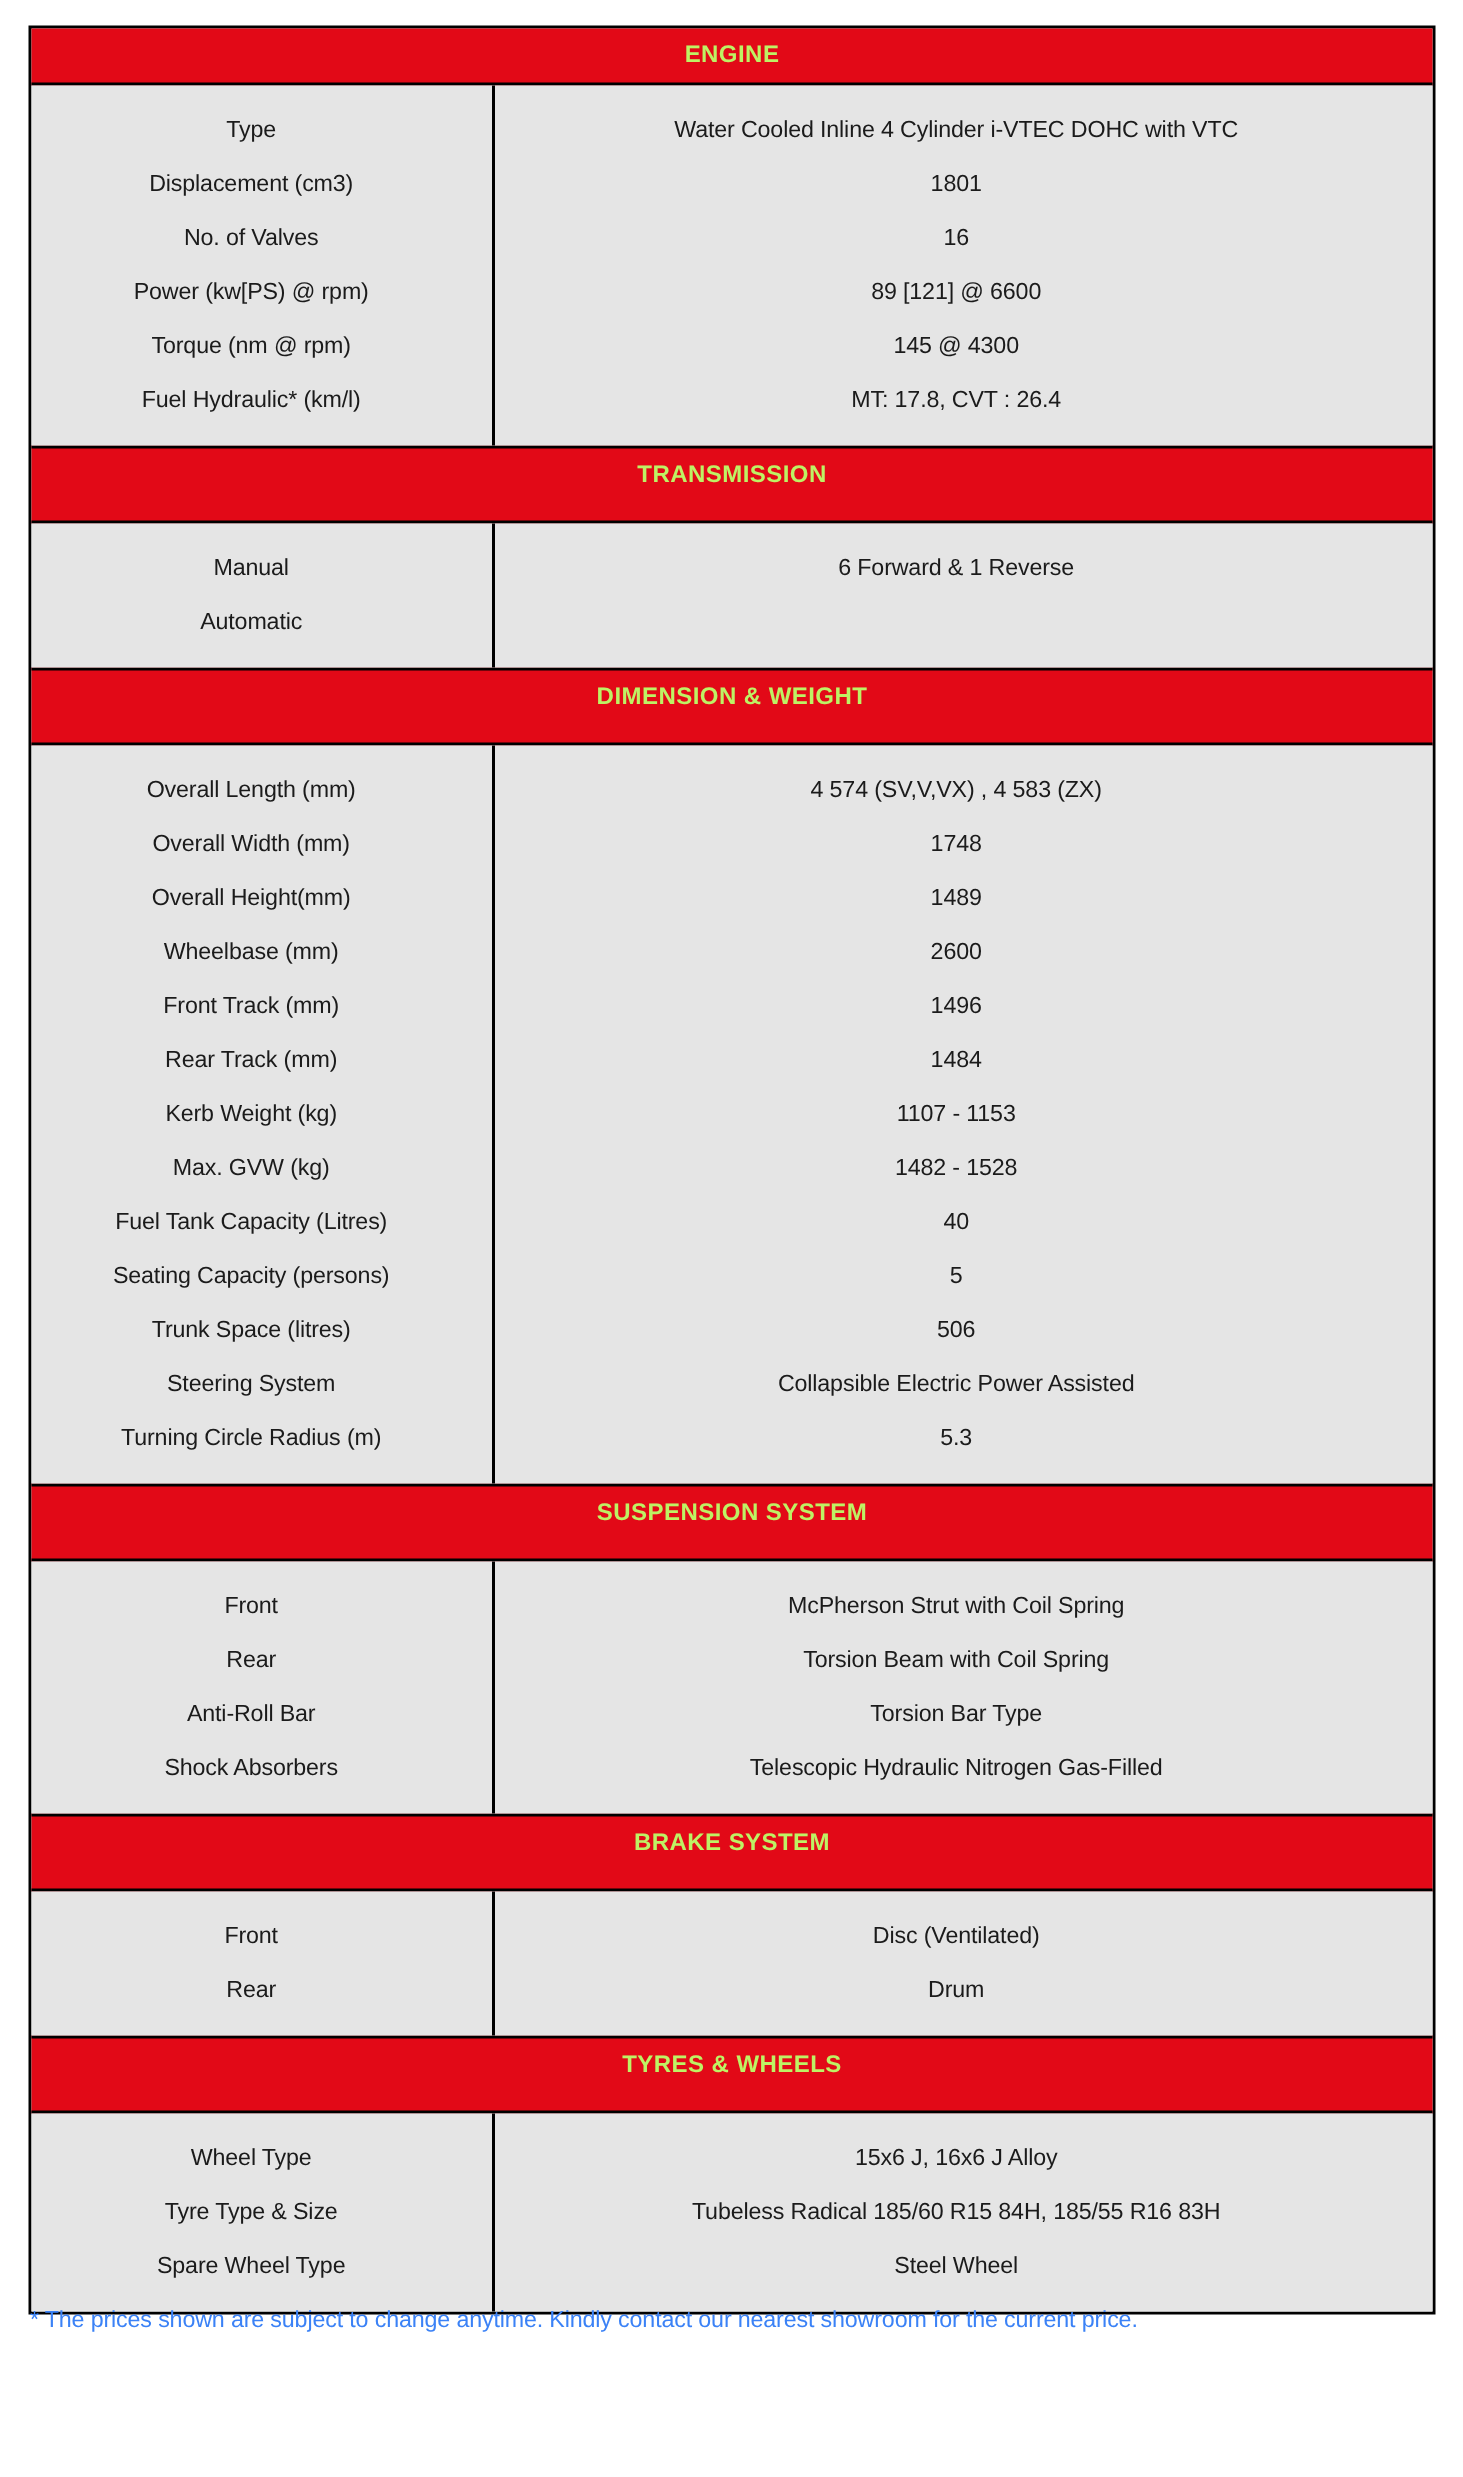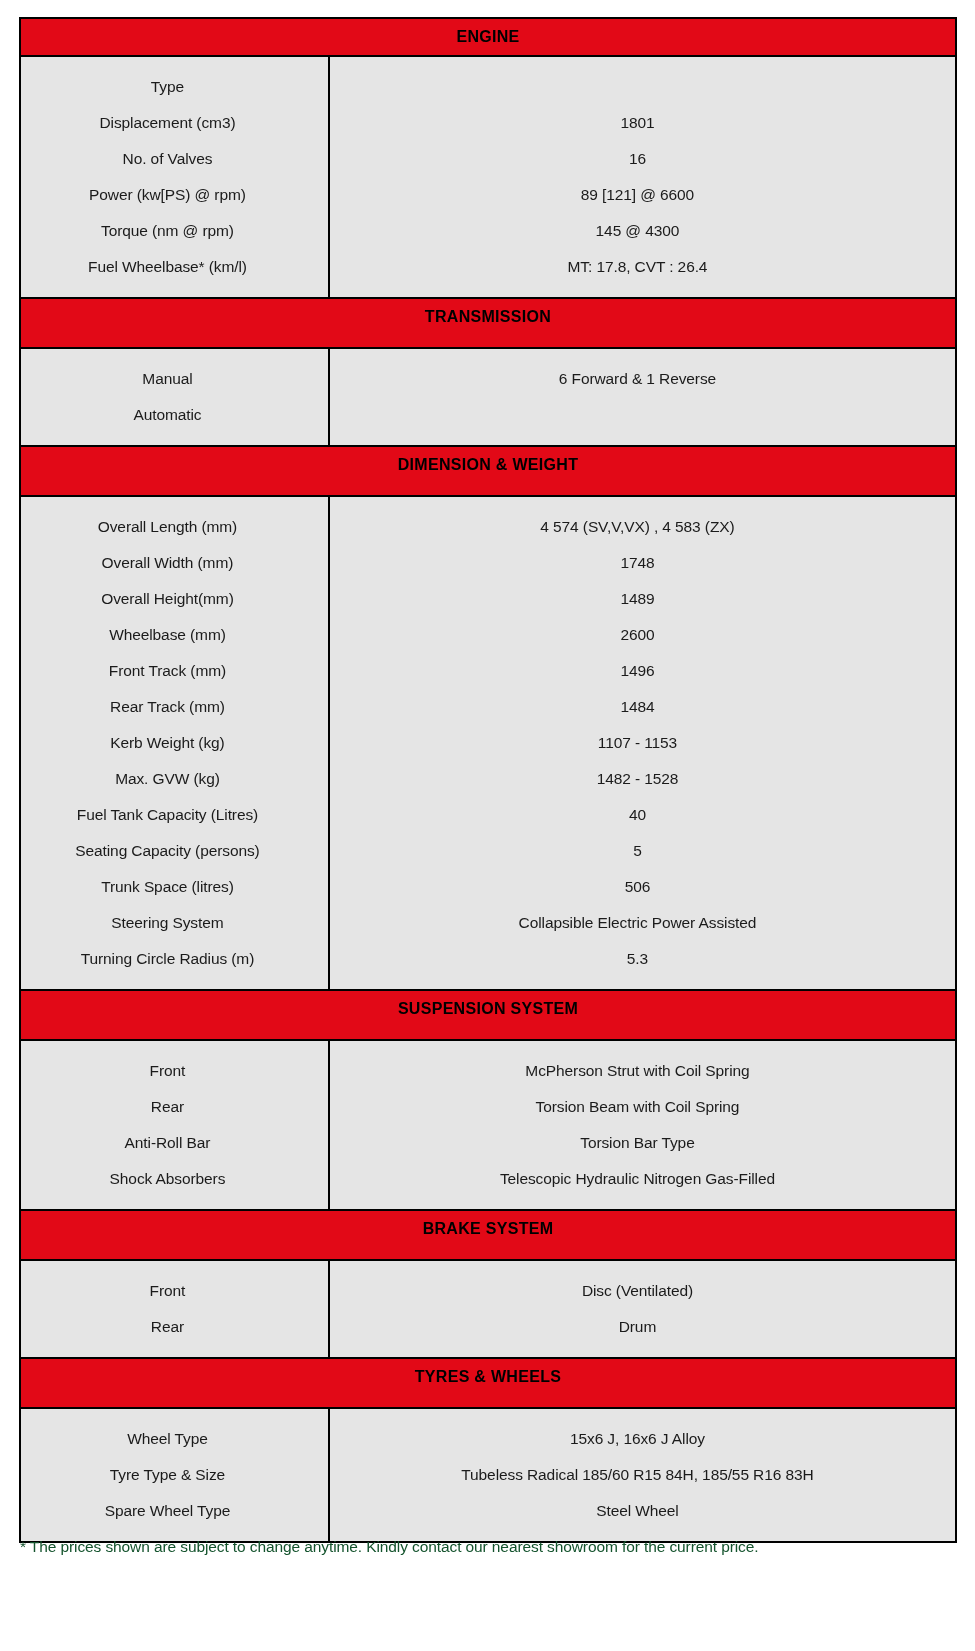--- a/index.html
+++ b/index.html
@@ -28,21 +28,21 @@
     background: var(--accent-red, #e20917);
     border-top: 2px solid #000000;
     border-bottom: 2px solid #000000;
     text-align: center;
   }
   .section-header:first-child {
     border-top: none;
     height: 38px;
   }
   .section-title {
-    color: #000000;
+    color: #bef264;
     font-size: 16px;
     font-weight: bold;
     letter-spacing: 0.3px;
   }
   .section-body {
     position: relative;
     padding: 12px 12px;
     background: #e5e5e5;
   }
   .section-body::before {
@@ -72,35 +72,36 @@
     text-align: center;
     font-size: 15.5px;
     letter-spacing: -0.1px;
     white-space: nowrap;
   }
   .footnote {
     position: absolute;
     left: 20px;
     top: 1538px;
     font-size: 15.5px;
-    color: #14532d;
+    color: #3b82f6;
     letter-spacing: -0.1px;
   }
 </style>
 </head>
 <body>
 
 <div class="page">
   <div class="spec-table">
   <div class="section-header">
     <span class="section-title">ENGINE</span>
   </div>
   <div class="section-body">
   <div class="spec-row">
     <div class="spec-label">Type</div>
+    <div class="spec-value">Water Cooled Inline 4 Cylinder i-VTEC DOHC with VTC</div>
   </div>
 
   <div class="spec-row">
     <div class="spec-label">Displacement (cm3)</div>
     <div class="spec-value">1801</div>
   </div>
 
   <div class="spec-row">
     <div class="spec-label">No. of Valves</div>
     <div class="spec-value">16</div>
@@ -110,21 +111,21 @@
     <div class="spec-label">Power (kw[PS) @ rpm)</div>
     <div class="spec-value">89 [121] @ 6600</div>
   </div>
 
   <div class="spec-row">
     <div class="spec-label">Torque (nm @ rpm)</div>
     <div class="spec-value">145 @ 4300</div>
   </div>
 
   <div class="spec-row">
-    <div class="spec-label">Fuel Wheelbase* (km/l)</div>
+    <div class="spec-label">Fuel Hydraulic* (km/l)</div>
     <div class="spec-value">MT: 17.8, CVT : 26.4</div>
   </div>
 </div>
 
   <div class="section-header">
     <span class="section-title">TRANSMISSION</span>
   </div>
   <div class="section-body">
   <div class="spec-row">
     <div class="spec-label">Manual</div>

